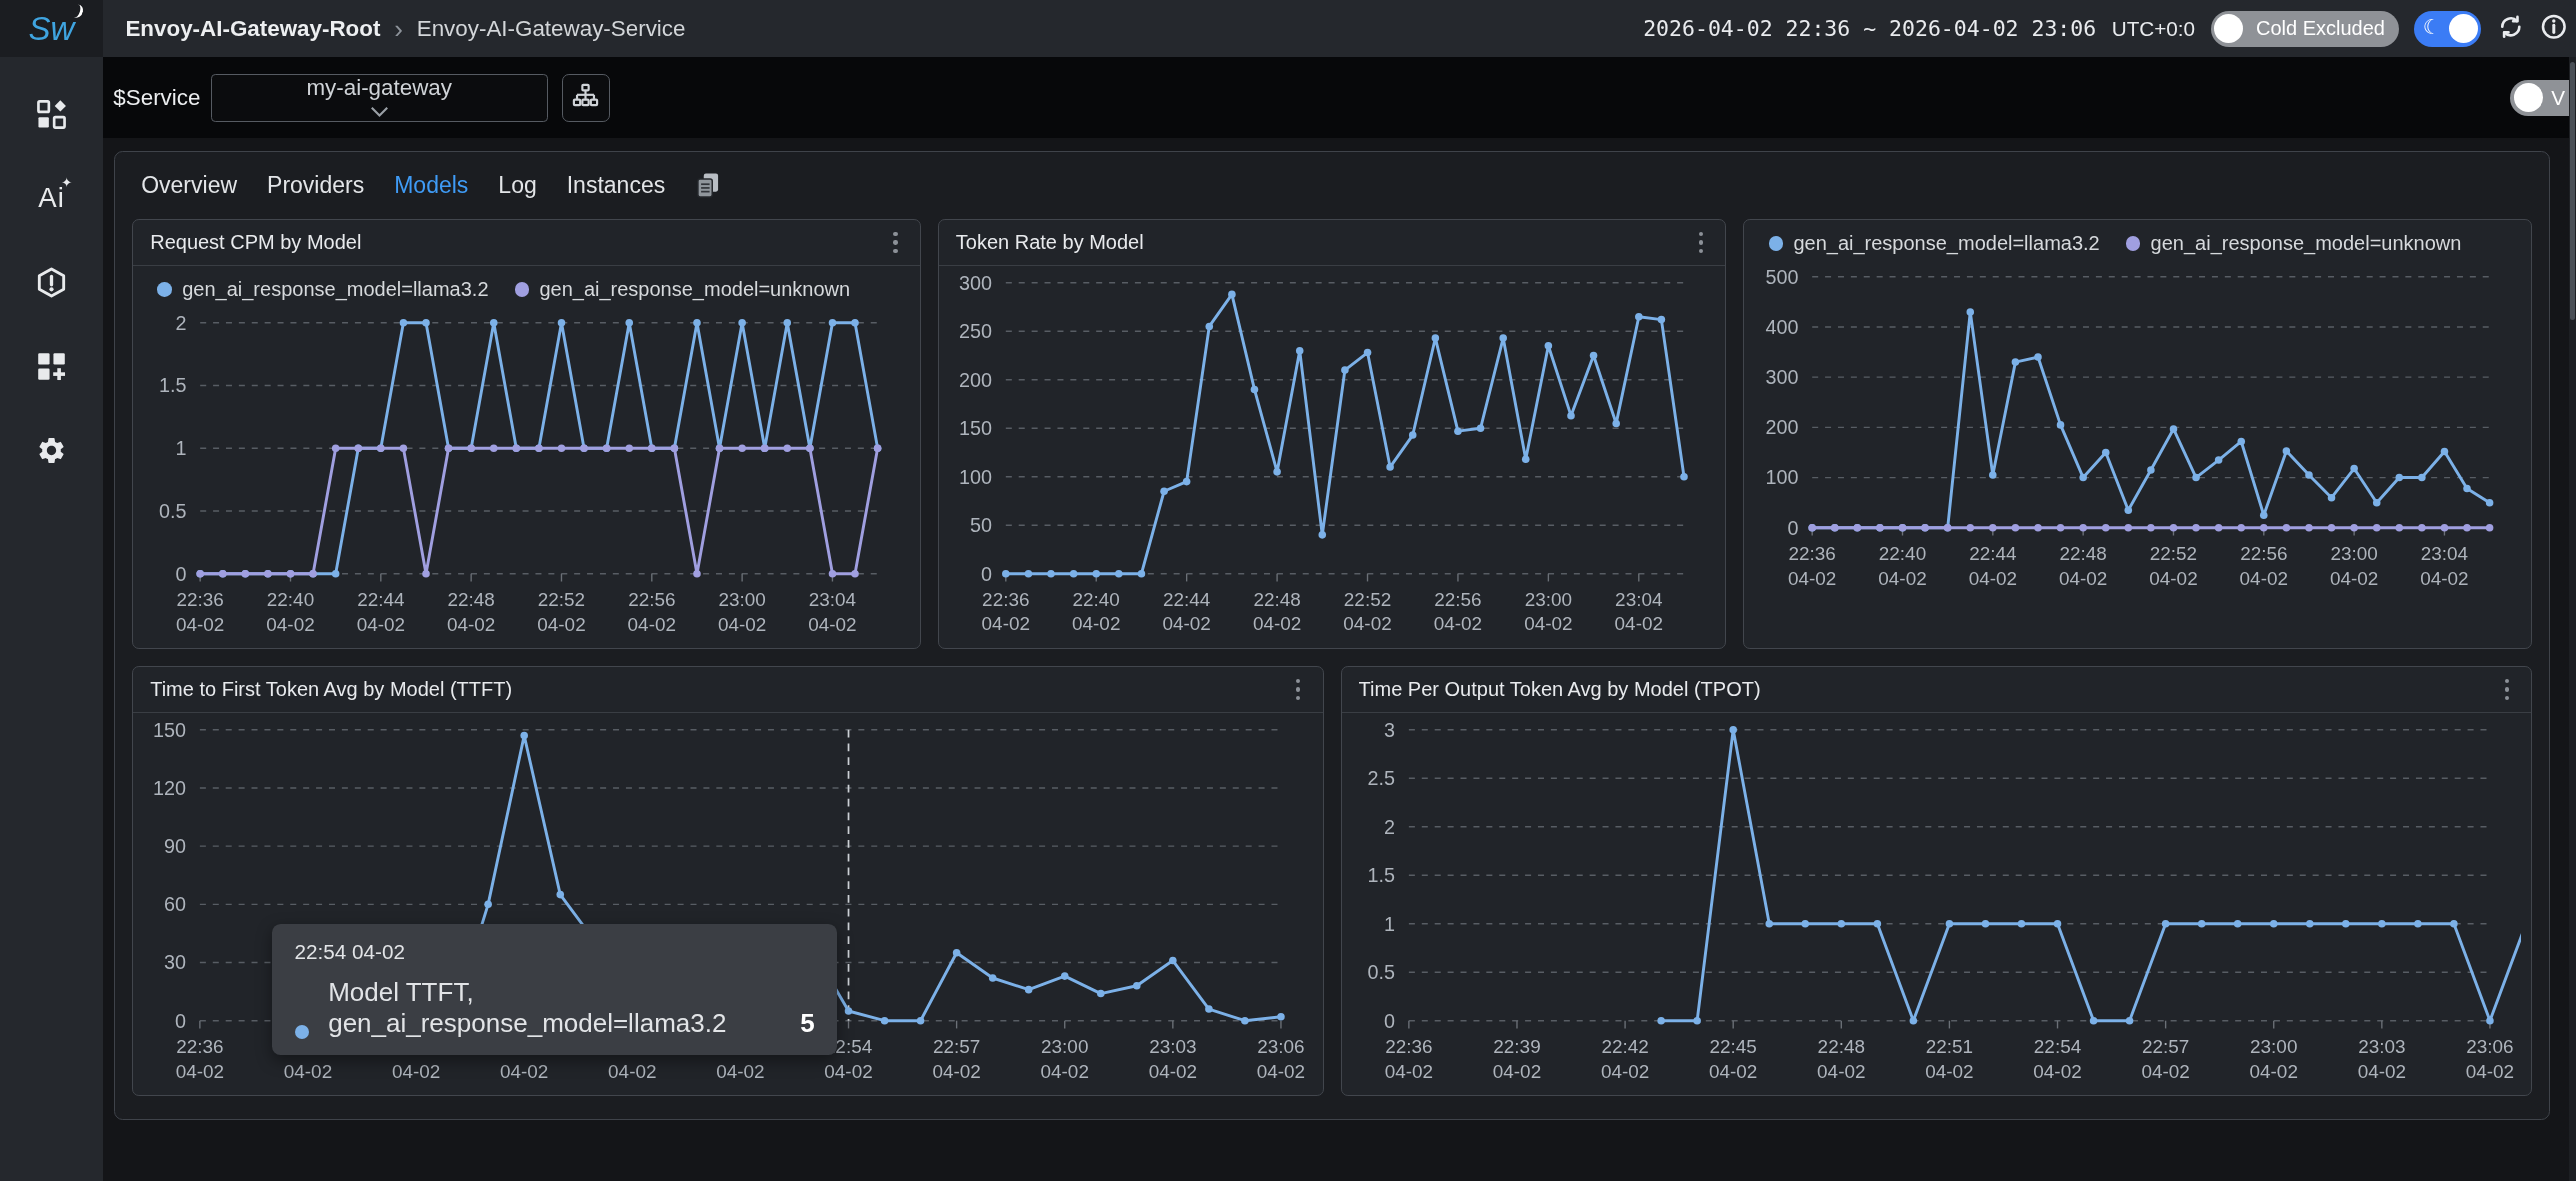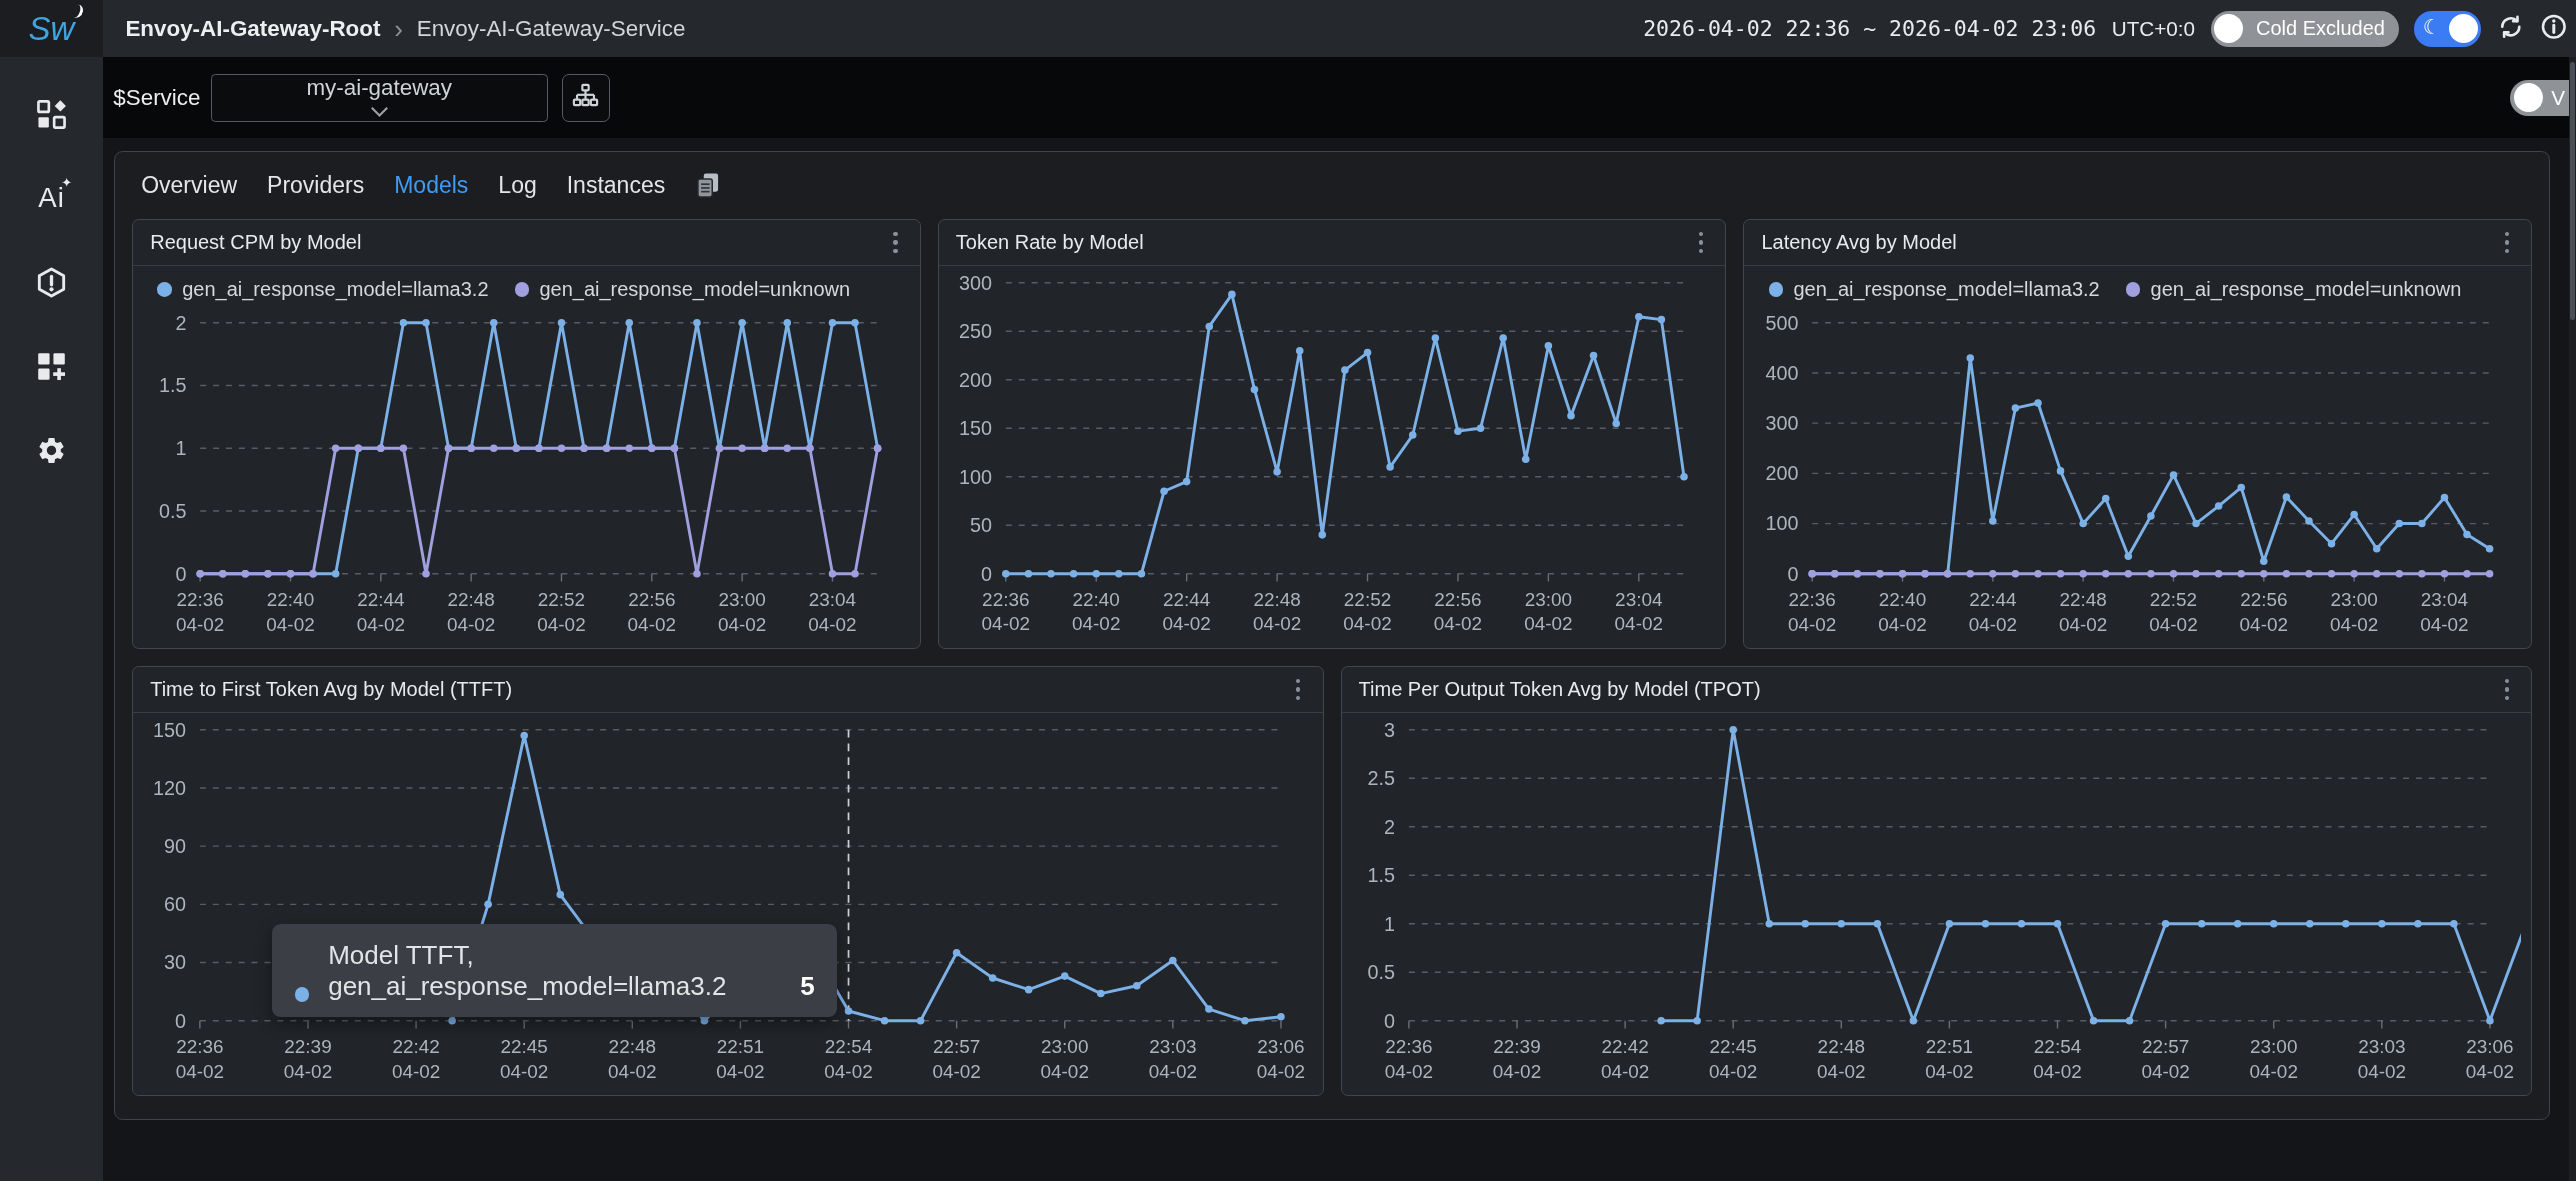--- a/index.html
+++ b/index.html
@@ -437,28 +437,20 @@
                     <circle cx="748.9" cy="100.5" r="4.4" fill="#7cb1e8"></circle>
                     <circle cx="775.2" cy="179.4" r="4.4" fill="#7cb1e8"></circle>
                     <circle cx="801.5" cy="55.4" r="4.4" fill="#7cb1e8"></circle>
                     <circle cx="827.7" cy="58.8" r="4.4" fill="#7cb1e8"></circle>
                     <circle cx="854.0" cy="241.3" r="4.4" fill="#7cb1e8"></circle>
                   </svg></div>
             </div>
           </div>
         </section>
         <section class="card">
-          <div class="card-header">
-            <span class="card-title">Latency Avg by Model</span>
-            <button class="kebab">
-                <i></i>
-                <i></i>
-                <i></i>
-              </button>
-          </div>
           <div class="card-body">
             <div class="legend">
                 <span class="legend-item">
                   <span class="ldot" style="background: rgb(124, 177, 232);"></span>
                   <span>gen_ai_response_model=llama3.2</span>
                 </span>
                 <span class="legend-item">
                   <span class="ldot" style="background: rgb(160, 159, 224);"></span>
                   <span>gen_ai_response_model=unknown</span>
                 </span>
@@ -653,20 +645,21 @@
                     <circle cx="1112.7" cy="322.5" r="4.4" fill="#7cb1e8"></circle>
                     <circle cx="1154.5" cy="313.4" r="4.4" fill="#7cb1e8"></circle>
                     <circle cx="1196.4" cy="284.1" r="4.4" fill="#7cb1e8"></circle>
                     <circle cx="1238.3" cy="340.5" r="4.4" fill="#7cb1e8"></circle>
                     <circle cx="1280.1" cy="354.0" r="4.4" fill="#7cb1e8"></circle>
                     <circle cx="1322.0" cy="349.5" r="4.4" fill="#7cb1e8"></circle>
                   </svg></div>
             </div>
           </div>
           <div class="chart-tooltip">
+            <div class="tt-time">22:54 04-02</div>
             <div class="tt-row">
               <span class="tt-dot"></span>
               <span class="tt-label">Model TTFT, gen_ai_response_model=llama3.2</span>
               <span class="tt-value">5</span>
             </div>
           </div>
         </section>
         <section class="card">
           <div class="card-header">
             <span class="card-title">Time Per Output Token Avg by Model (TPOT)</span>

